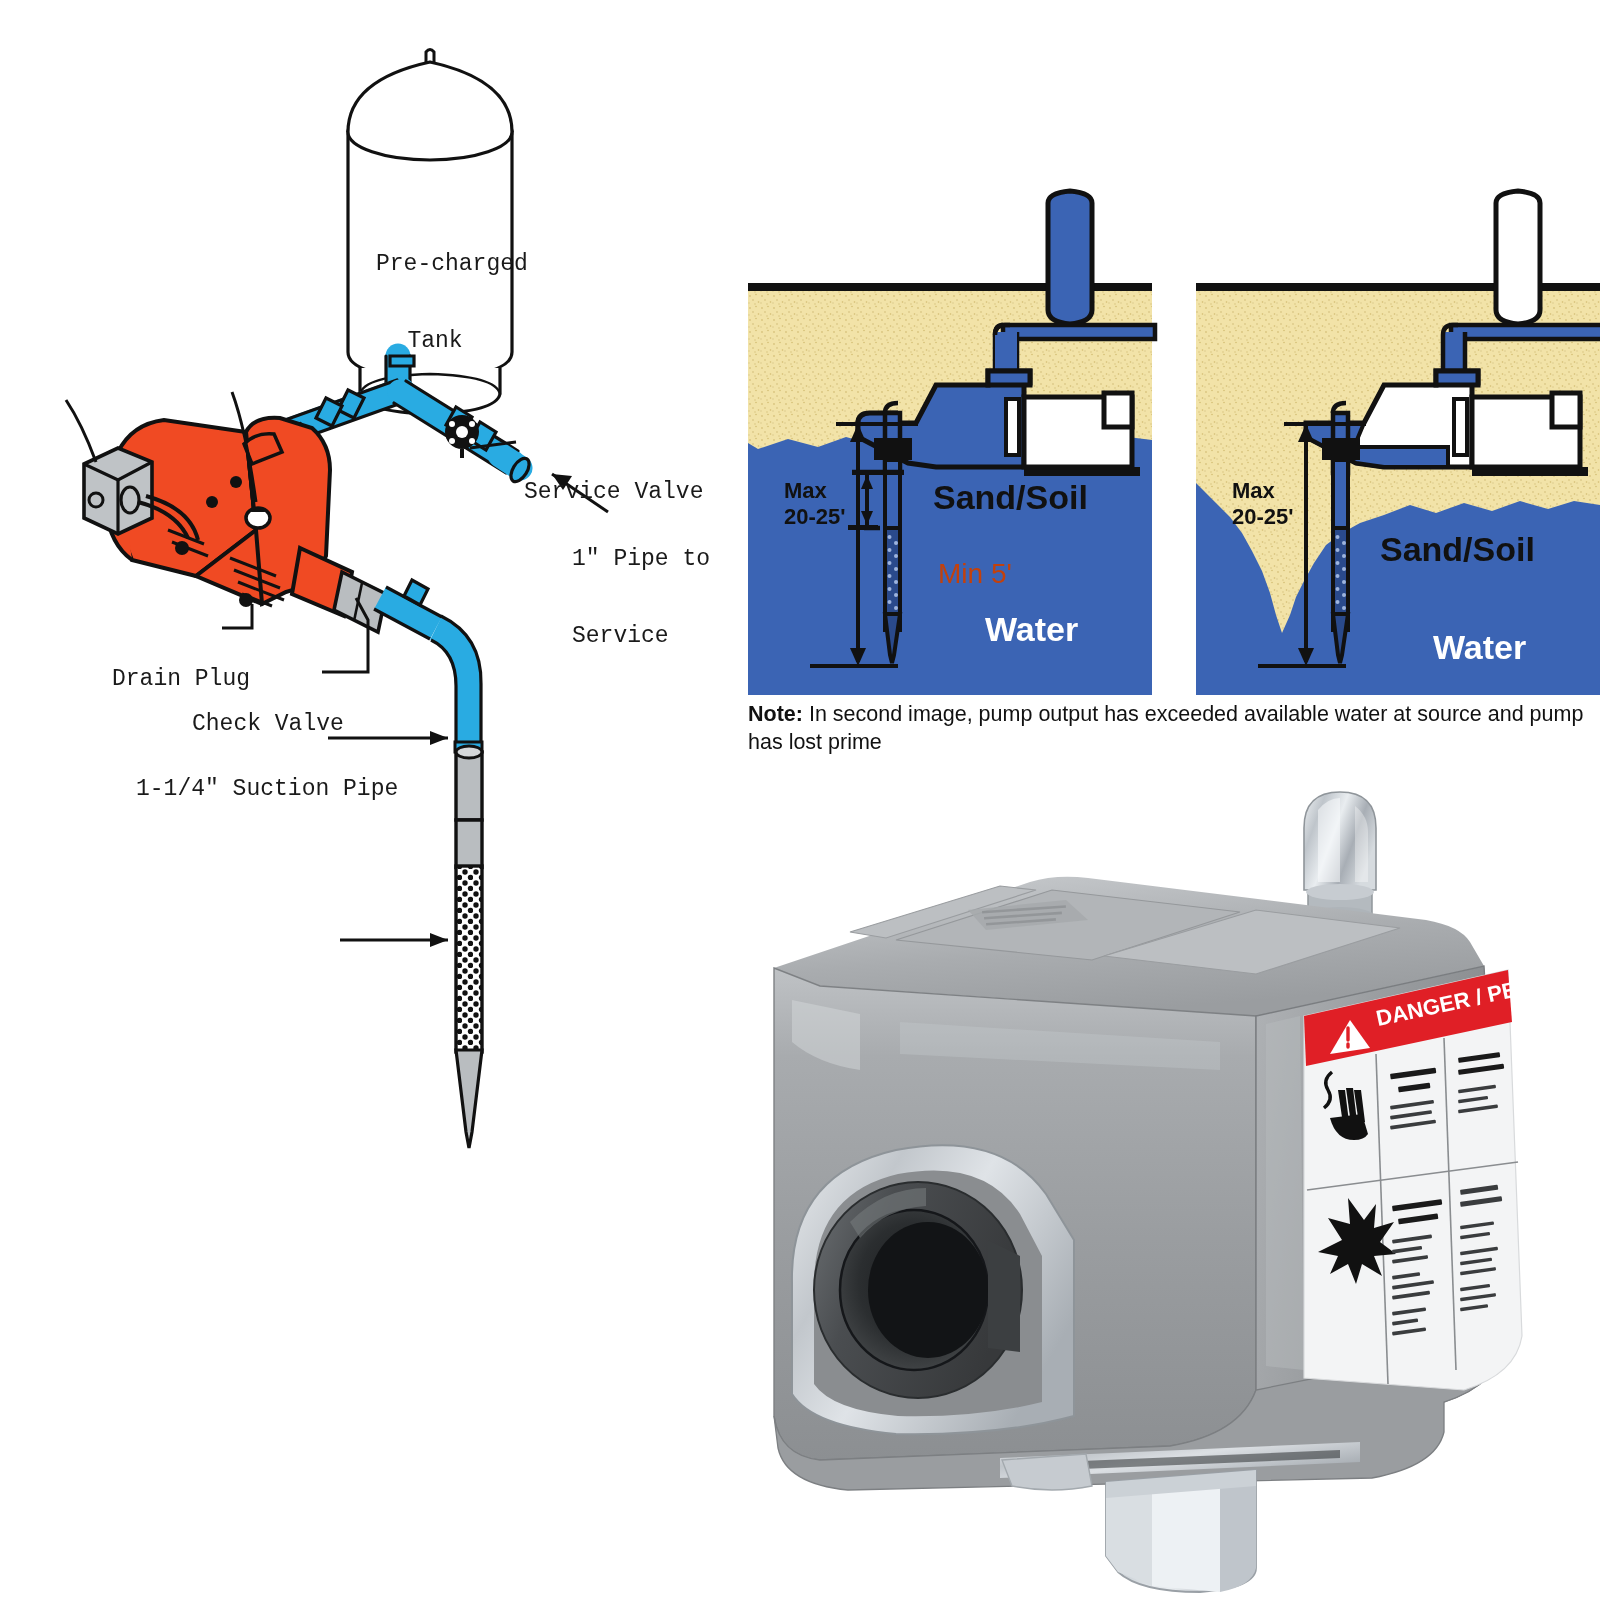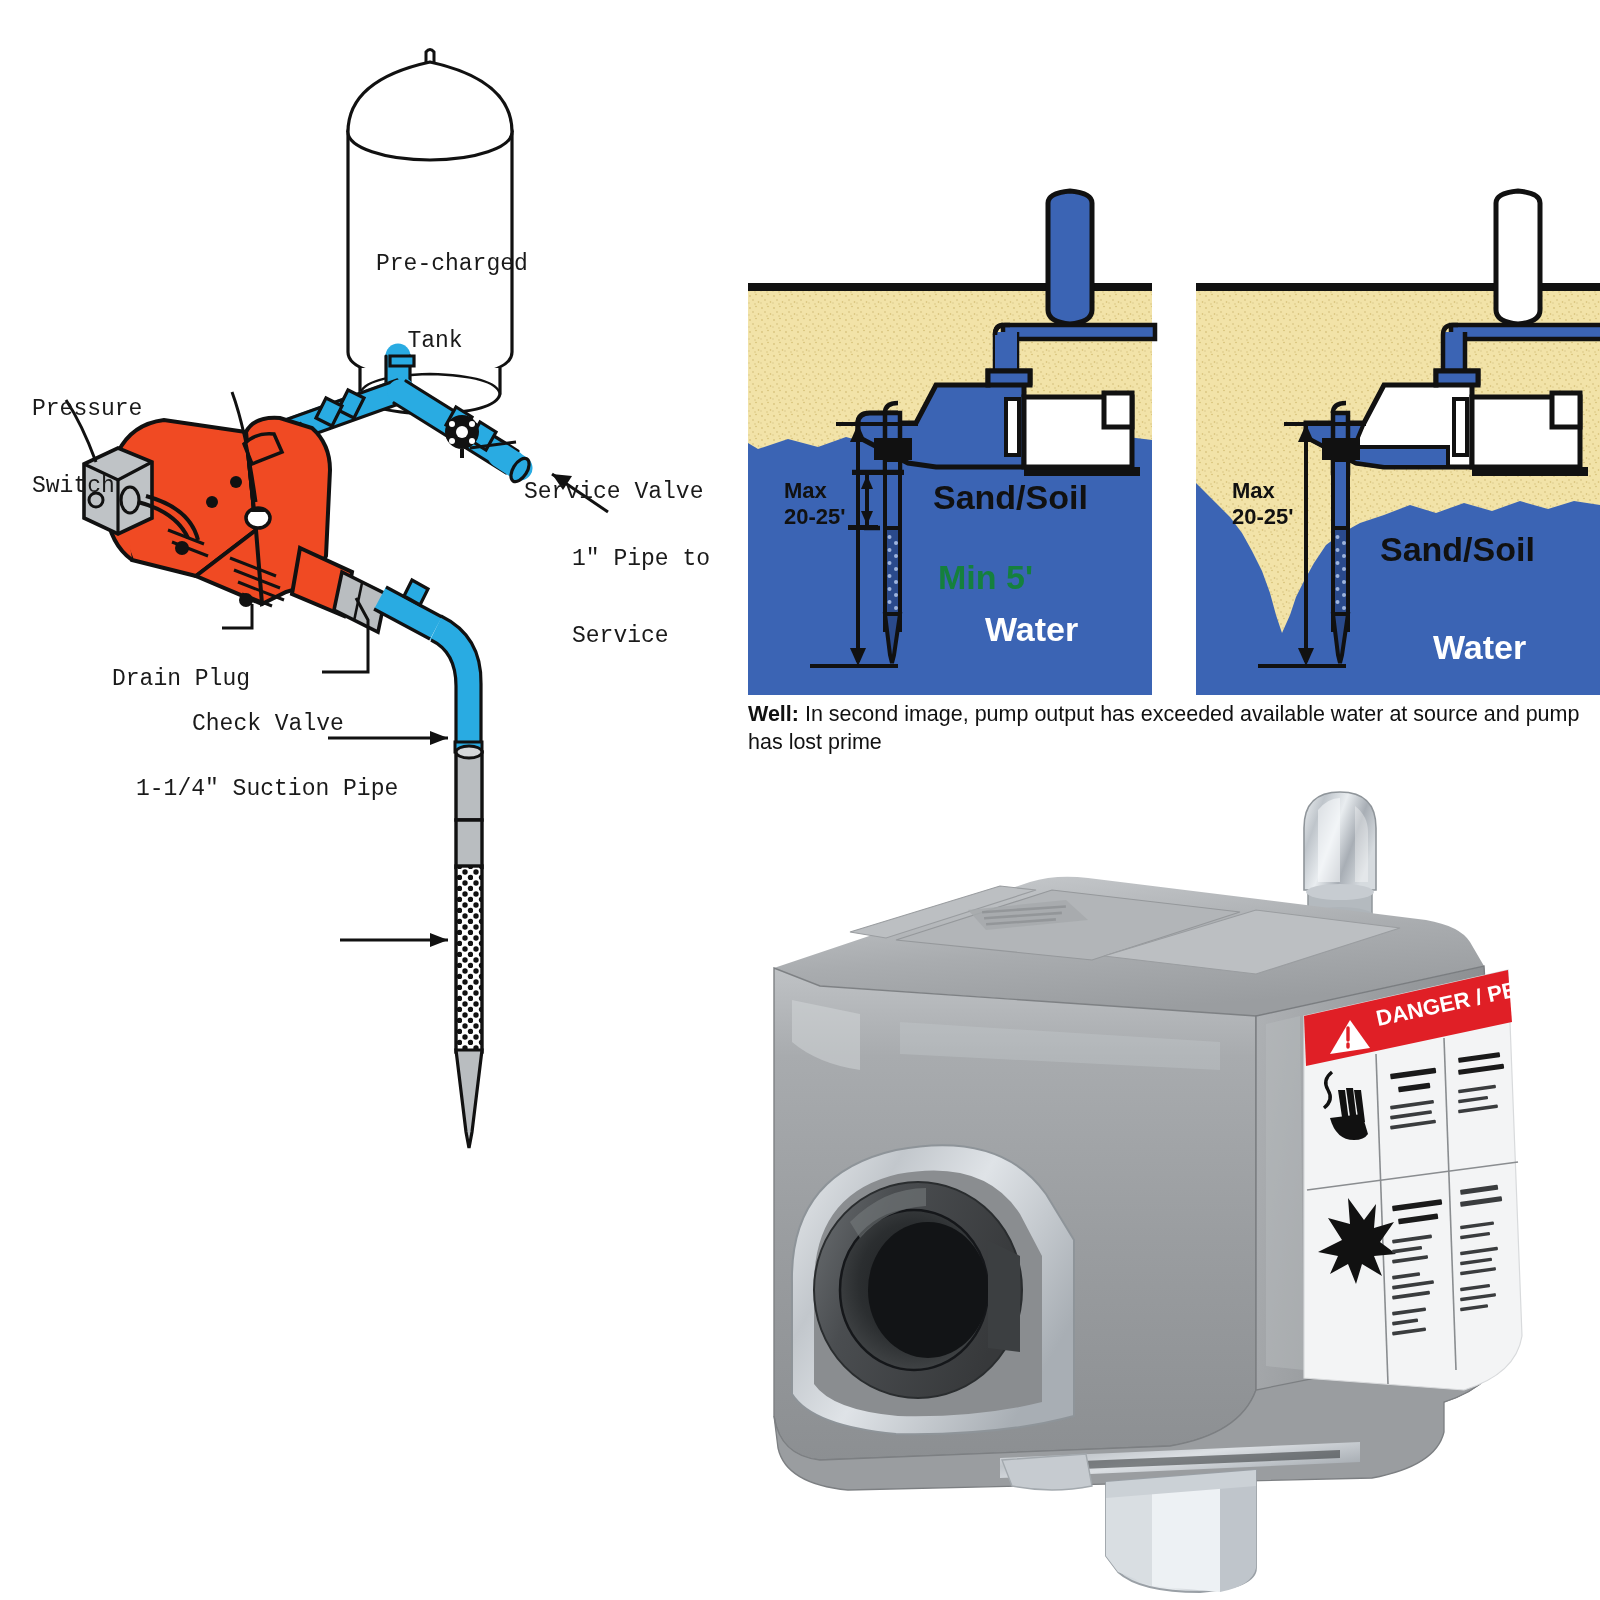--- a/index.html
+++ b/index.html
@@ -184,24 +184,20 @@
       <path d="M340 940 L448 940"></path>
       <path d="M448 940 l-18 -7 l0 14 z" fill="#111" stroke="none"></path>
     </g>
   </svg>
 
   <div class="lbl" style="left:376px;top:200px;text-align:center;width:118px;">
     <div>Pre-charged</div>
     <div>Tank</div>
   </div>
 
-  <div class="lbl" style="left:32px;top:345px;">
-    <div>Pressure</div>
-    <div>Switch</div>
-  </div>
 
 
   <div class="lbl" style="left:524px;top:428px;">
     <div>Service Valve</div>
   </div>
 
   <div class="lbl" style="left:572px;top:495px;">
     <div>1" Pipe to</div>
     <div>Service</div>
   </div>
@@ -386,33 +382,33 @@
       <path d="M558 239 l-8 18 l16 0 z" fill="#111"></path>
       <path d="M558 481 l-8 -18 l16 0 z" fill="#111"></path>
     </g>
   </svg>
 
   <div class="abs" style="left:36px;top:293px;font-size:22px;font-weight:bold;line-height:1.2;color:#111;">
     <div>Max</div>
     <div>20-25'</div>
   </div>
   <div class="abs" style="left:185px;top:293px;font-size:34px;font-weight:bold;color:#111;">Sand/Soil</div>
-  <div class="abs" style="left:190px;top:373px;font-size:34px;font-weight:bold;color:#15803d;">Min 5'</div>
+  <div class="abs" style="left:190px;top:373px;font-size:28px;font-weight:normal;color:#c2410c;">Min 5'</div>
   <div class="abs" style="left:237px;top:425px;font-size:34px;font-weight:bold;color:#ffffff;">Water</div>
 
   <div class="abs" style="left:484px;top:293px;font-size:22px;font-weight:bold;line-height:1.2;color:#111;">
     <div>Max</div>
     <div>20-25'</div>
   </div>
   <div class="abs" style="left:632px;top:345px;font-size:34px;font-weight:bold;color:#111;">Sand/Soil</div>
   <div class="abs" style="left:685px;top:443px;font-size:34px;font-weight:bold;color:#ffffff;">Water</div>
 </div>
 
 <div class="panel-note">
-  <b>Well:</b><span> In second image, pump output has exceeded available water at source and pump has lost prime</span>
+  <b>Note:</b><span> In second image, pump output has exceeded available water at source and pump has lost prime</span>
 </div>
 
 <div id="switch-photo">
   <svg width="900" height="830" viewBox="0 0 900 830">
     <defs>
       <linearGradient id="coverFront" x1="0" y1="0" x2="0" y2="1">
         <stop offset="0%" stop-color="#BFC2C5"></stop>
         <stop offset="18%" stop-color="#A8ABAE"></stop>
         <stop offset="55%" stop-color="#9A9DA0"></stop>
         <stop offset="100%" stop-color="#8C8F92"></stop>

